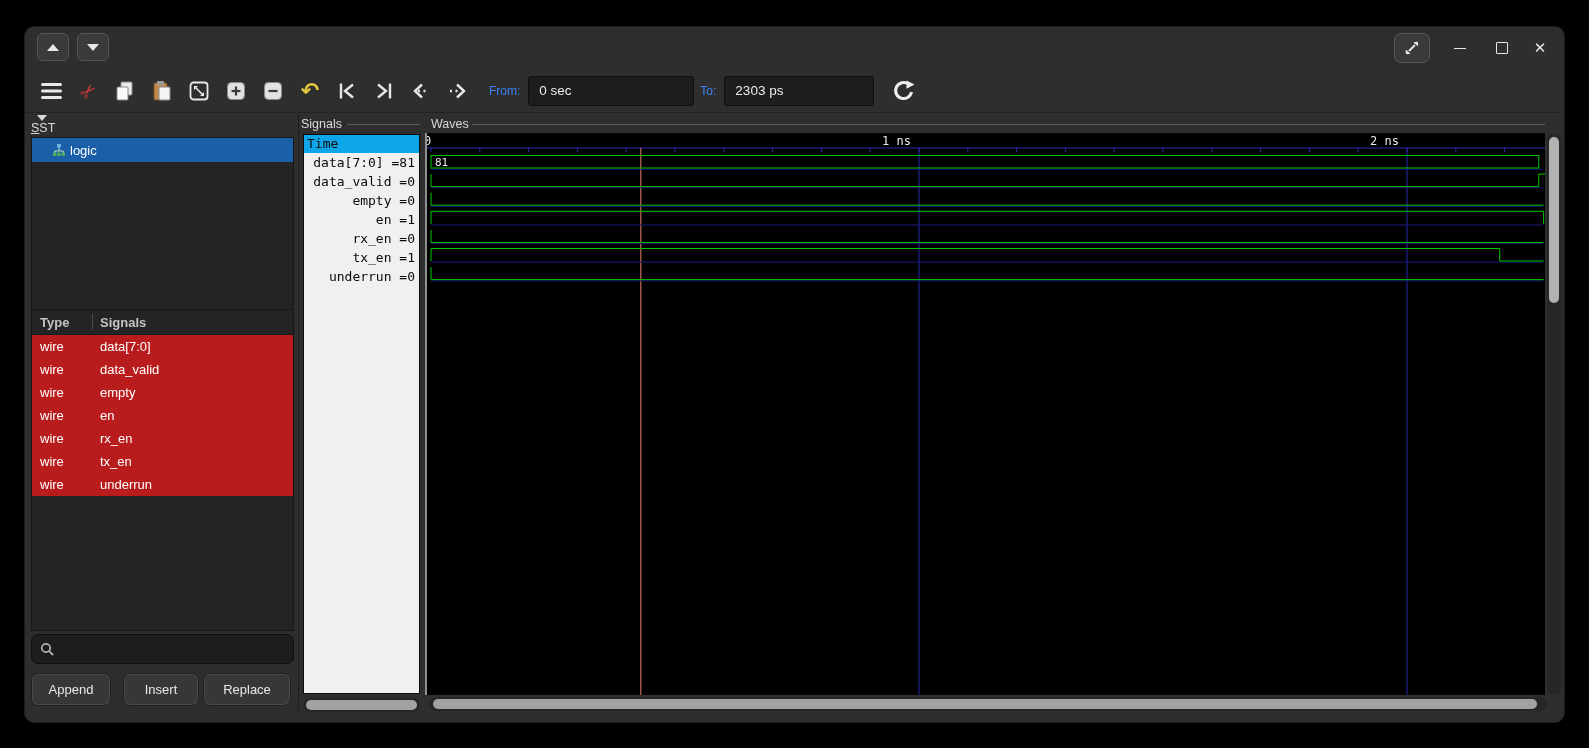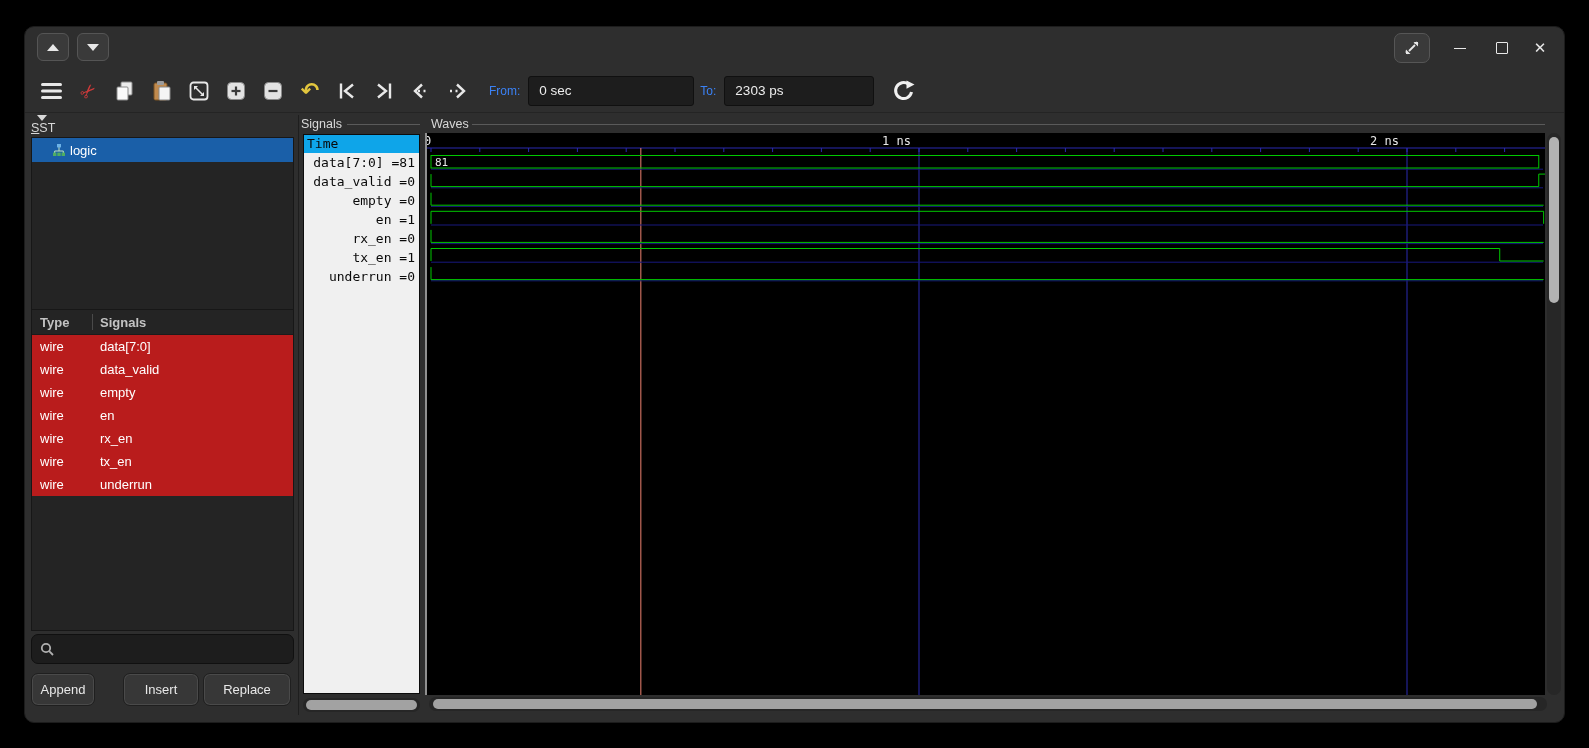--- a/index.html
+++ b/index.html
@@ -55,21 +55,21 @@
   .st-header .vline{width:1px;height:16px;background:#4a4a4a;margin-right:7px;}
   .st-row{height:23px;display:flex;align-items:center;color:#fff;font-size:13px;background:#b91c1c;}
   .st-row .c1{width:52px;padding-left:8px;}
   .st-row .c2{padding-left:8px;}
   #search-box{left:6px;top:607px;width:263px;height:30px;background:#1d1d1d;border:1px solid #101010;
               border-radius:7px;display:flex;align-items:center;padding-left:8px;box-sizing:border-box;position:absolute;}
   #search-box input{background:transparent;border:none;outline:none;color:#eee;font-size:13px;width:210px;margin-left:6px;}
   .act-btn{position:absolute;top:646px;height:33px;background:#373737;border:1px solid #1f1f1f;
            box-shadow:inset 0 0 0 1px #4a4a4a;border-radius:7px;color:#e8e8e8;font-size:13px;
            display:flex;align-items:center;justify-content:center;box-sizing:border-box;}
-  #btn-append{left:6px;width:64px;}
+  #btn-append{left:6px;width:80px;}
   #btn-insert{left:98px;width:76px;}
   #btn-replace{left:178px;width:88px;}
   .vdivider{position:absolute;width:1px;background:#1e1e1e;}
   
   #signals-label{left:276px;top:90px;}
   .label-line{position:absolute;height:1px;background:#5a5a5a;}
   #signals-list{position:absolute;left:278px;top:107px;width:117px;height:560px;background:#f0f0f0;
                 border:1px solid #0c0c0c;box-sizing:border-box;font-family:"DejaVu Sans Mono",monospace;
                 font-size:13px;color:#0a0a0a;overflow:hidden;}
   #time-row{height:18px;line-height:18px;background:#0ea5e9;padding-left:3px;}

